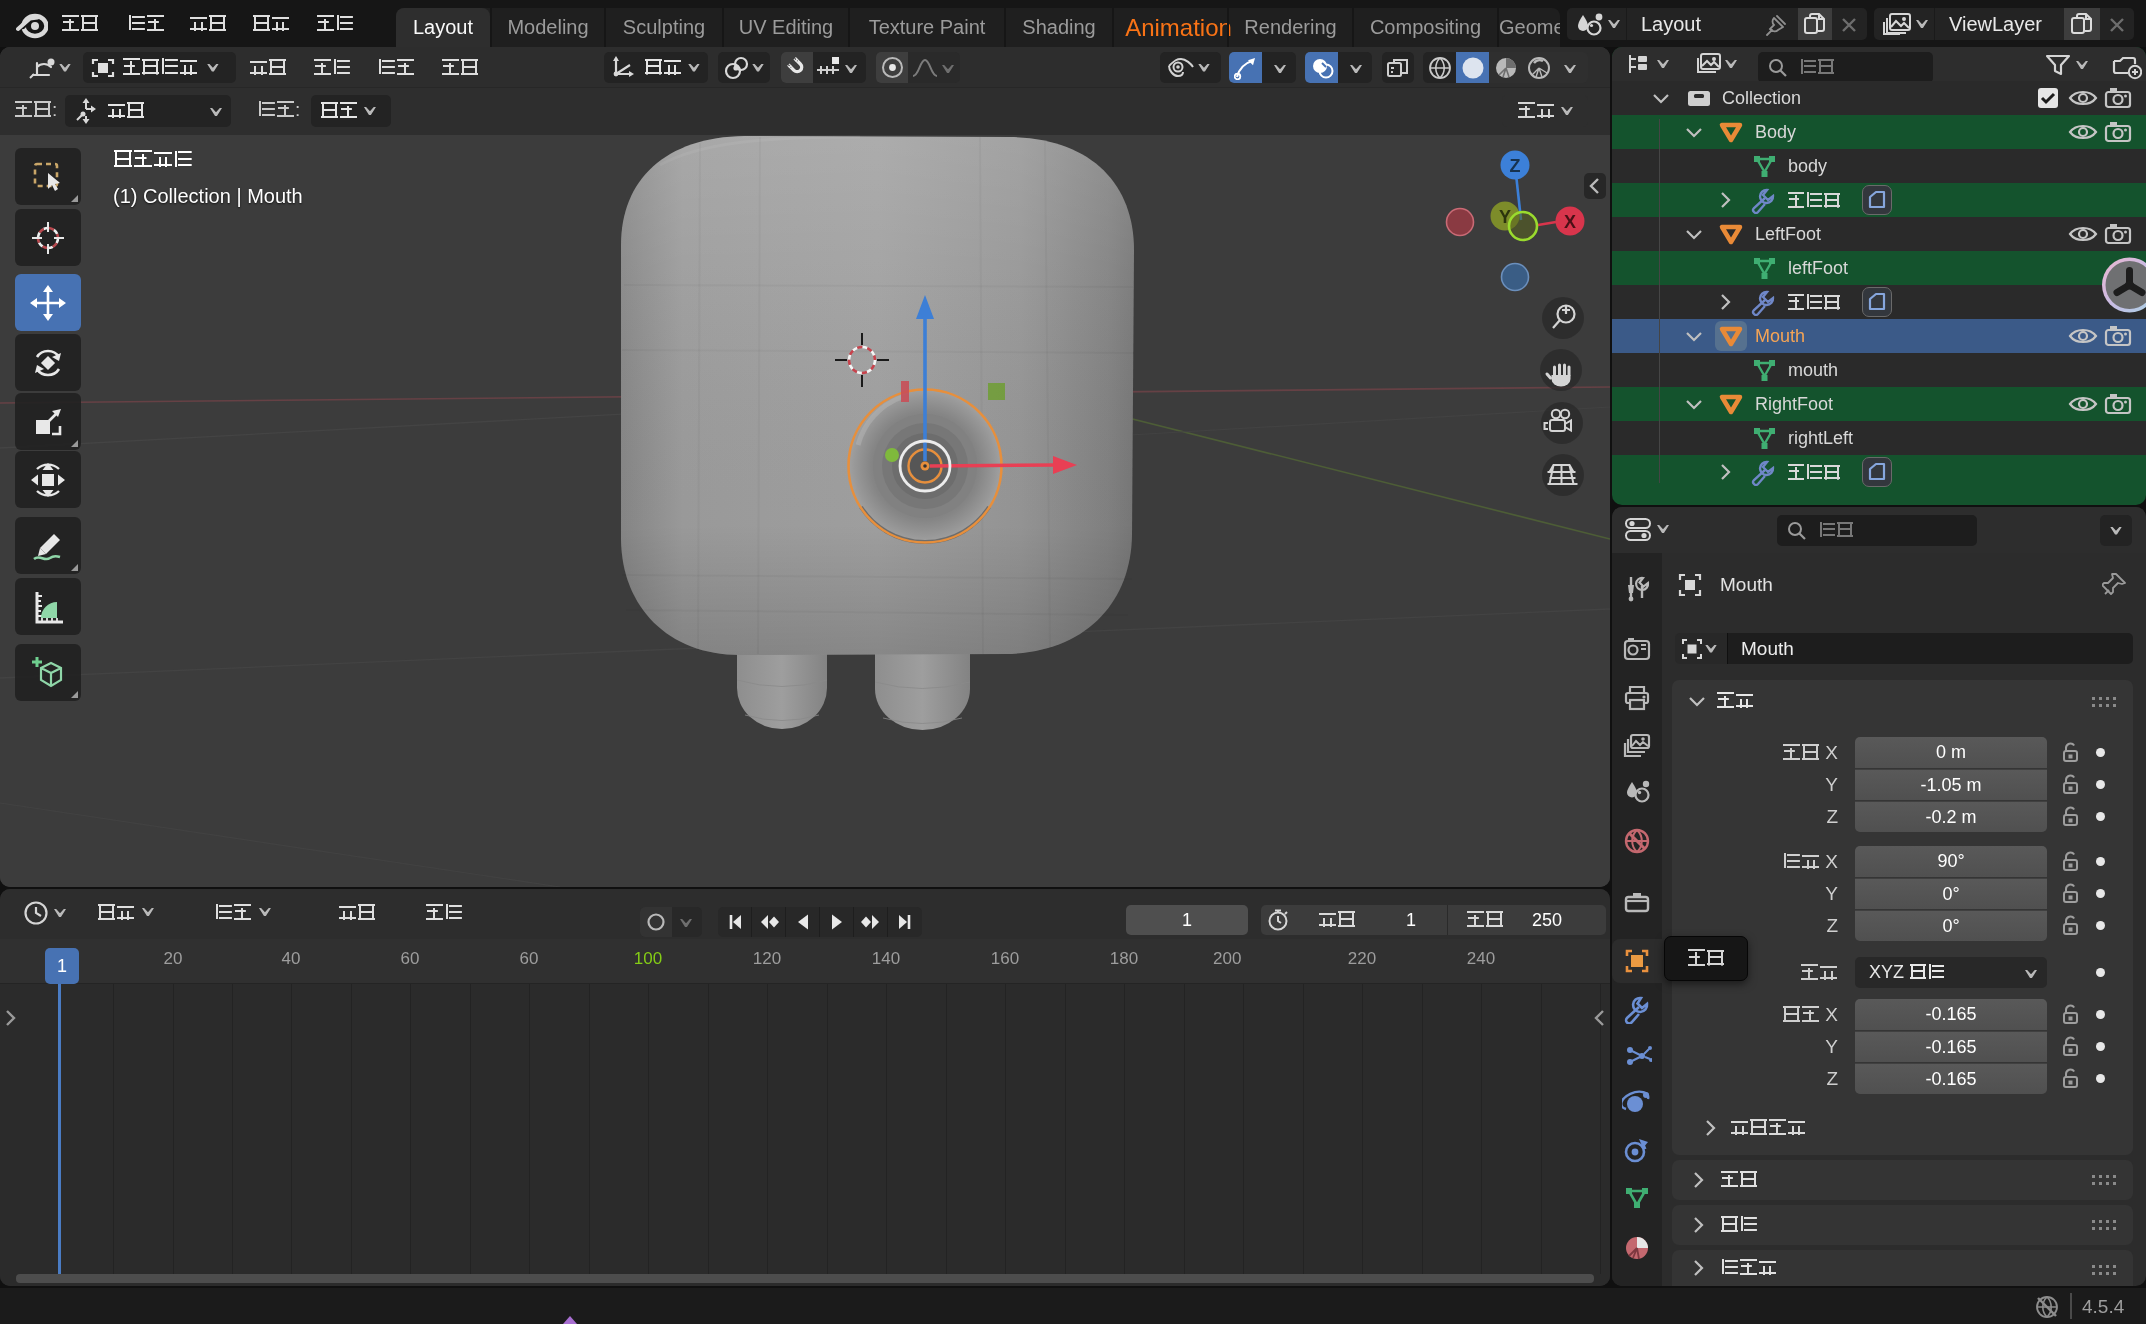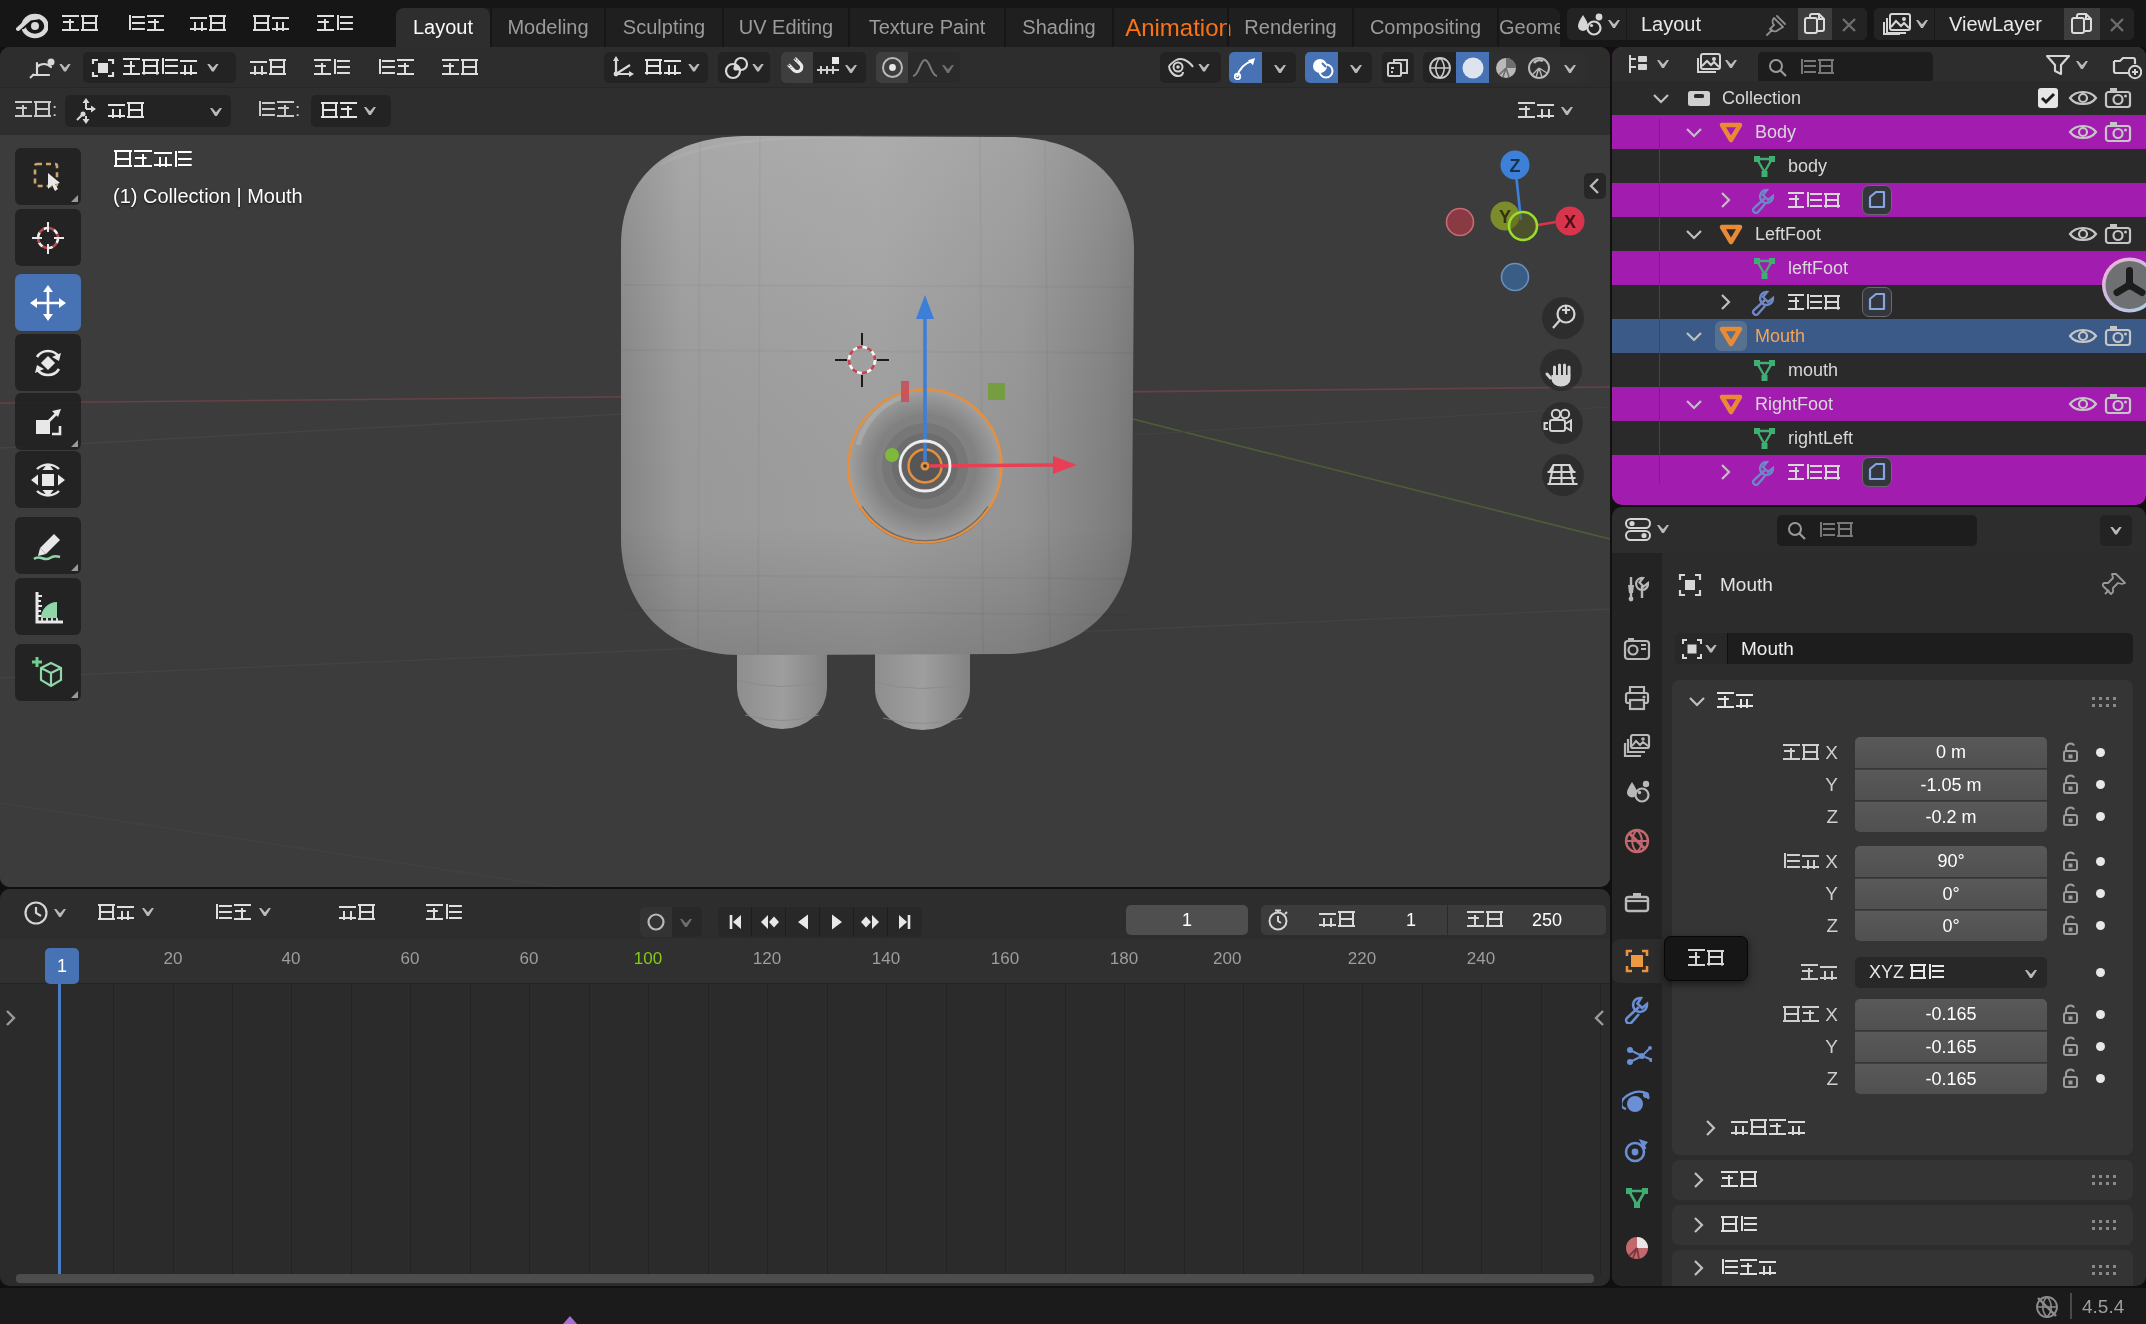--- a/index.html
+++ b/index.html
@@ -11,21 +11,21 @@
 .ca{background-image:linear-gradient(currentColor,currentColor),linear-gradient(currentColor,currentColor),linear-gradient(currentColor,currentColor),linear-gradient(currentColor,currentColor);background-size:100% 2px,64% 2px,100% 2px,2px 80%;background-position:0 2%,20% 46%,0 98%,48% 100%;}
 .cb{background-image:linear-gradient(currentColor,currentColor),linear-gradient(currentColor,currentColor),linear-gradient(currentColor,currentColor),linear-gradient(currentColor,currentColor),linear-gradient(currentColor,currentColor);background-size:2px 92%,2px 92%,100% 2px,100% 2px,84% 2px;background-position:6% 50%,94% 50%,0 4%,0 96%,50% 50%;}
 .cc{background-image:linear-gradient(currentColor,currentColor),linear-gradient(currentColor,currentColor),linear-gradient(currentColor,currentColor),linear-gradient(currentColor,currentColor);background-size:2px 94%,76% 2px,76% 2px,76% 2px;background-position:8% 50%,100% 8%,100% 50%,100% 94%;}
 .cd{background-image:linear-gradient(currentColor,currentColor),linear-gradient(currentColor,currentColor),linear-gradient(currentColor,currentColor),linear-gradient(currentColor,currentColor);background-size:100% 2px,2px 60%,2px 60%,100% 2px;background-position:0 14%,30% 100%,70% 100%,0 92%;}
 
 #topbar{left:0;top:0;width:2146px;height:47px;background:#161616;}
 #viewarea{left:0;top:47px;width:1610px;height:840px;border-radius:10px;background:#3c3c3c;overflow:hidden;}
 #vhead{left:0;top:0;width:100%;height:41px;background:#2d2d2d;border-bottom:1px solid #272727;}
 #vtool{left:0;top:41px;width:100%;height:47px;background:#2e2e2e;}
 #vport{left:0;top:88px;width:1610px;height:752px;}
-#outliner{left:1612px;top:47px;width:534px;height:458px;border-radius:10px;background:#a21caf;overflow:hidden;}
+#outliner{left:1612px;top:47px;width:534px;height:458px;border-radius:10px;background:#14532d;overflow:hidden;}
 #props{left:1612px;top:507px;width:534px;height:779px;border-radius:10px;background:#2c2c2c;overflow:hidden;}
 #timeline{left:0;top:889px;width:1610px;height:397px;border-radius:10px;background:#2b2b2b;overflow:hidden;}
 #statusbar{left:0;top:1288px;width:2146px;height:36px;background:#1b1b1b;}
 
 .menu{color:#dedede;font-size:19px;}
 .wdark{background:#232323;border-radius:5px;display:flex;align-items:center;}
 .caret{display:inline-block;width:12px;height:8px;background:#b9b9b9;clip-path:polygon(0 0,18% 0,50% 52%,82% 0,100% 0,58% 100%,42% 100%);}
 .caret.dim{background:#6e6e6e;}
 svg{display:block;}
 .hbtn{background:#232323;border-radius:5px;display:flex;align-items:center;justify-content:center;}

